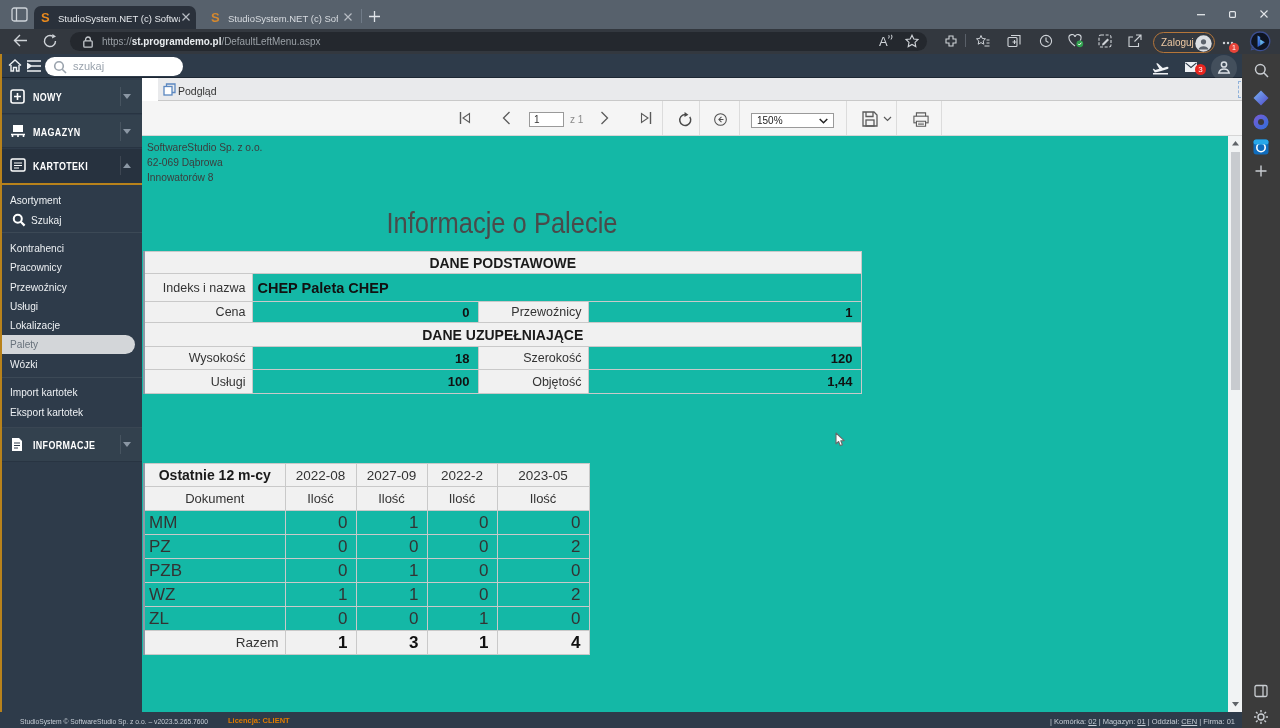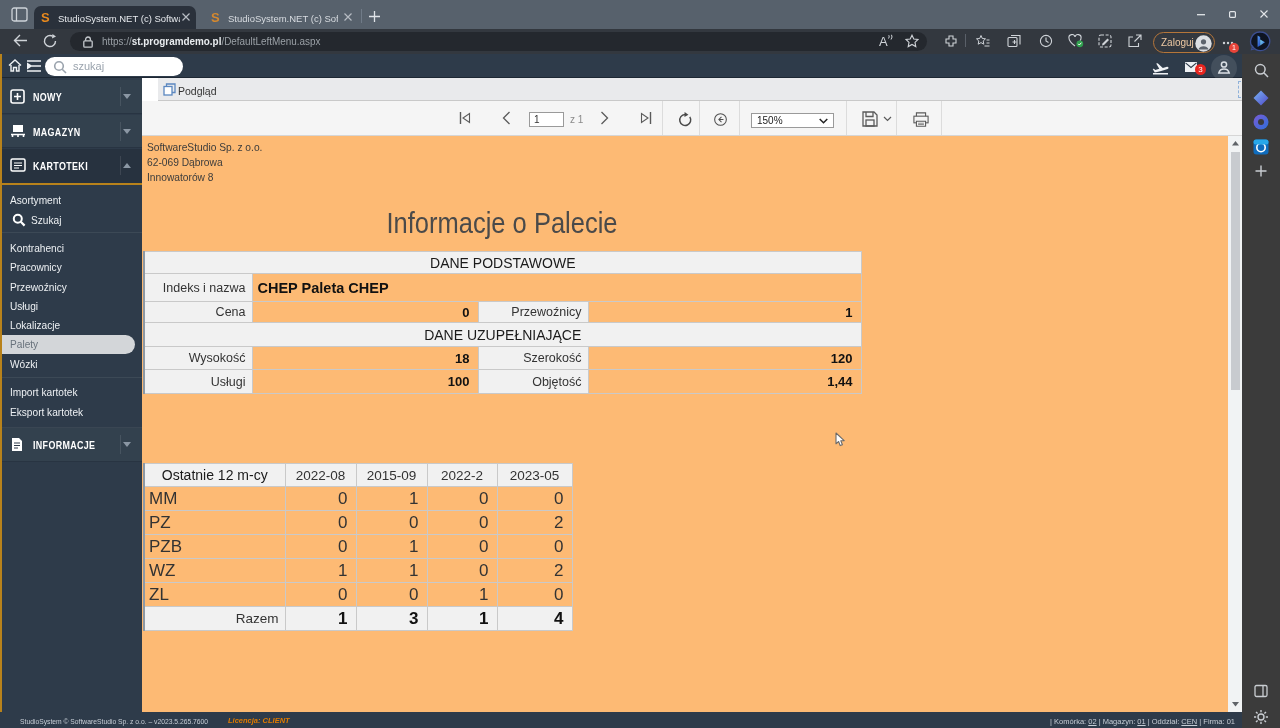--- a/index.html
+++ b/index.html
@@ -36,37 +36,37 @@
 #orangeedge { left:0; top:54px; width:2px; height:658px; background:#b8821b; }
 #orangeline { left:0; top:183px; width:142px; height:2px; background:#b8821b; }
 
 #pbar { left:142px; top:78px; width:1100px; height:23px; background:#e9eaec; border-bottom:1px solid #c9c9c9;margin-left:16px; }
 #pbar .t { position:absolute; left:20px; top:7px; font-size:10.5px; color:#333; }
 #toolbar { left:142px; top:101px; width:1100px; height:35px; background:#f5f5f5; border-bottom:1px solid #d6d6d6; }
 .tsep { position:absolute; top:0; width:1px; height:34px; background:#dcdcdc; }
 #pageinput { position:absolute; left:387px; top:11px; width:35px; height:15px; background:#fff; border:1px solid #9a9a9a; font-size:10px; color:#333; padding-left:4px; font-family:"Liberation Sans", sans-serif; }
 #zoomsel { position:absolute; left:609px; top:12px; width:83px; height:15px; background:#fff; border:1px solid #9a9a9a; font-size:10px; color:#222; line-height:13px; padding-left:5px; }
 
-#content { left:142px; top:136px; width:1086px; height:576px; background:#fdba74; }
+#content { left:142px; top:136px; width:1086px; height:576px; background:#14b8a6; }
 #addr { position:absolute; left:5px; top:4px; font-size:11px; color:#3c3c3c; line-height:15.2px; transform:scaleX(.93); transform-origin:left top; white-space:nowrap; }
 #rtitle { position:absolute; left:1px; top:70px; width:718px; text-align:center; font-size:30px; line-height:34px; color:#4a4a4a; transform:scaleX(.85); transform-origin:center; }
 table { border-collapse:collapse; }
 td { border:1px solid #c9c9c9; font-size:12.5px; color:#333; }
-.hdr { background:#f1f1f1; text-align:center; font-weight:normal; font-size:14px; color:#1a1a1a; }
+.hdr { background:#f1f1f1; text-align:center; font-weight:bold; font-size:14px; color:#1a1a1a; }
 .lbl { background:#f1f1f1; text-align:right; padding-right:6px; }
 .val { text-align:right; font-weight:bold; padding-right:8px; color:#111; font-size:13px; }
 #t1 { position:absolute; left:1px; top:115px; border-left:2px solid #8d99a5; }
 #t2 { position:absolute; left:1px; top:327px; border-left:2px solid #8d99a5; }
 #t2 td { font-size:17px; }
 
 #sbar { left:1228px; top:136px; width:14px; height:576px; background:#f1f3f4; }
 #sthumb { position:absolute; left:3px; top:16px; width:9px; height:238px; background:#c8cbcf; }
 
 #status { left:0; top:712px; width:1242px; height:16px; background:#2e3b4a; color:#c6cdd5; font-size:7.5px; }
-#status .lic { color:#e07b00;font-style:italic; }
+#status .lic { color:#e07b00; }
 #status .r { position:absolute; right:7px; top:5px; }
 #status u { text-decoration:underline; }
 
 #strip { left:1242px; top:54px; width:38px; height:674px; background:#3b3b3b; }
 </style>
 </head>
 <body>
 <div id="root">
 
   <div class="abs" id="tabstrip"></div>
@@ -371,23 +371,30 @@
             <td class="lbl">Objętość</td>
             <td class="val">1,44</td>
           </tr>
     </tbody>
       </table>
     <table id="t2">
       <tbody>
           <tr>
             <td class="hdr" style="width:141px; height:23px; font-size:14px;">Ostatnie 12 m-cy</td>
             <td class="hdr" style="width:71px; font-weight:normal; font-size:13.5px; color:#333;">2022-08</td>
-            <td class="hdr" style="width:71px; font-weight:normal; font-size:13.5px; color:#333;">2015-09</td>
+            <td class="hdr" style="width:71px; font-weight:normal; font-size:13.5px; color:#333;">2027-09</td>
             <td class="hdr" style="width:70px; font-weight:normal; font-size:13.5px; color:#333;">2022-2</td>
-            <td class="hdr" style="width:75px; font-weight:normal; font-size:13.5px; color:#333;">2023-05</td>
+            <td class="hdr" style="width:92px; font-weight:normal; font-size:13.5px; color:#333;">2023-05</td>
+          </tr>
+      <tr>
+            <td class="hdr" style="height:24px; font-weight:normal; font-size:13px; color:#333;">Dokument</td>
+            <td class="hdr" style="font-weight:normal; font-size:13px; color:#333;">Ilość</td>
+            <td class="hdr" style="font-weight:normal; font-size:13px; color:#333;">Ilość</td>
+            <td class="hdr" style="font-weight:normal; font-size:13px; color:#333;">Ilość</td>
+            <td class="hdr" style="font-weight:normal; font-size:13px; color:#333;">Ilość</td>
           </tr>
       <tr>
             <td style="height:24px; padding-left:4px;">MM</td>
             <td style="text-align:right; padding-right:8px;">0</td>
             <td style="text-align:right; padding-right:8px;">1</td>
             <td style="text-align:right; padding-right:8px;">0</td>
             <td style="text-align:right; padding-right:8px;">0</td>
           </tr>
       <tr>
             <td style="height:24px; padding-left:4px;">PZ</td>

